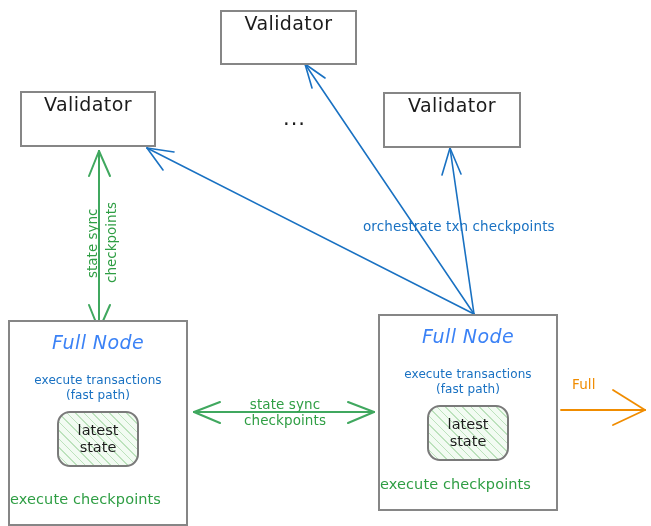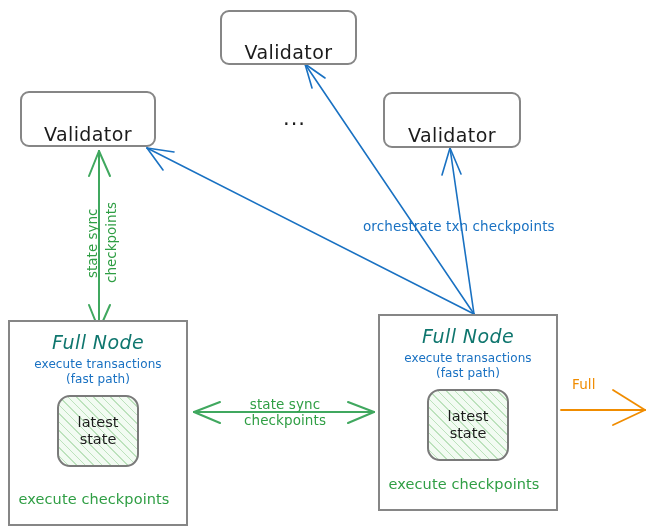--- a/index.html
+++ b/index.html
@@ -10,53 +10,53 @@
   #stage{position:relative;width:651px;height:526px;background:#fff;}
   #wires{position:absolute;left:0;top:0;width:651px;height:526px;pointer-events:none;}
 
   .node-box{
     position:absolute;
     box-sizing:border-box;
     border:2px solid #868686;
     background:#ffffff;
   }
   .validator-box{
-    display:flex;align-items:flex-end;justify-content:center;border-radius:9px;
+    display:flex;align-items:flex-start;justify-content:center;
   }
   .validator-label{
     font-size:19px;color:#1b1b1b;letter-spacing:.4px;
   }
 
   .fullnode{
     display:flex;flex-direction:column;align-items:center;
     padding-top:9px;
   }
   .fn-title{
-    font-size:19px;color:#0f766e;font-style:italic;letter-spacing:.4px;
-    margin-bottom:4px;
+    font-size:19px;color:#3b82f6;font-style:italic;letter-spacing:.4px;
+    margin-bottom:20px;
   }
   .fn-blue{
     font-size:12px;color:#1971c2;text-align:center;line-height:1.22;
     letter-spacing:.1px;
   }
   .latest-state{
     margin-top:9px;
-    width:82px;height:72px;
+    width:82px;height:56px;
     box-sizing:border-box;
     border:2px solid #7a7a7a;
     border-radius:13px;
     display:flex;flex-direction:column;align-items:center;justify-content:center;
     background-color:#f2fbf2;
     background-image:repeating-linear-gradient(45deg,
         rgba(64,168,64,.30) 0 1px, rgba(0,0,0,0) 1px 6px);
     line-height:1.18;
   }
   .latest-state span{font-size:14.5px;color:#1b1b1b;}
   .fn-green{
-    position:absolute;bottom:17px;left:0;right:8px;text-align:center;
+    position:absolute;bottom:17px;left:0;right:8px;text-align:left;
     font-size:14.5px;color:#2f9e44;letter-spacing:.1px;
   }
 
   .ellipsis{
     position:absolute;font-size:21px;color:#1b1b1b;letter-spacing:1px;
   }
   .edge-label{
     position:absolute;font-size:13.5px;line-height:1.2;letter-spacing:.1px;
     white-space:nowrap;
   }

